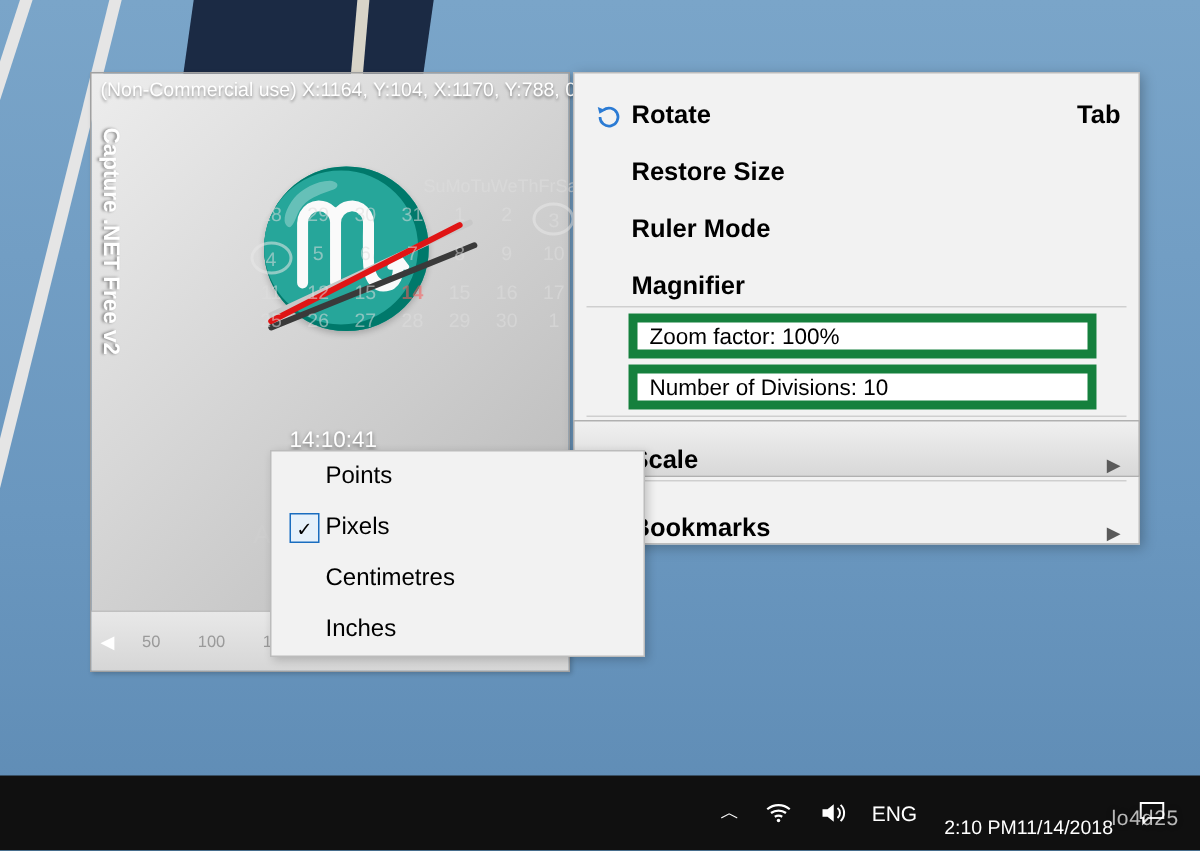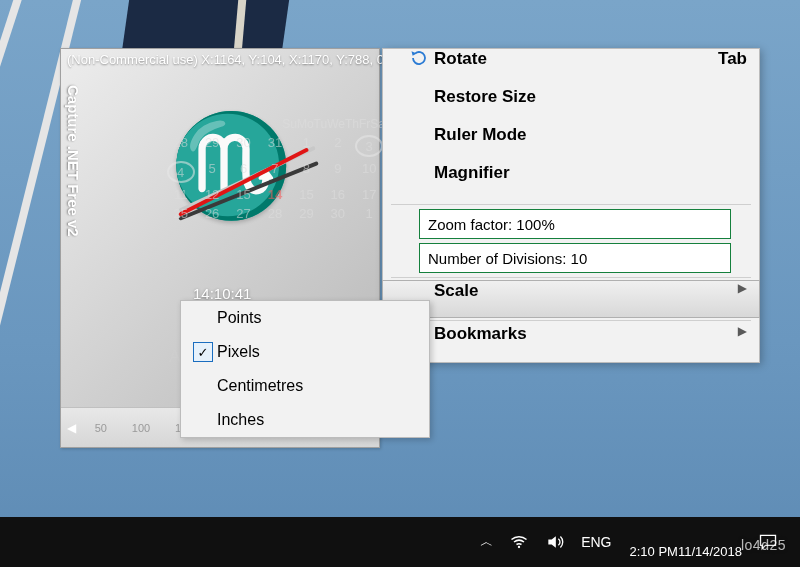--- a/index.html
+++ b/index.html
@@ -52,28 +52,28 @@
 .small-menu { position:absolute; top:252px; left:120px; width:250px; background:#f2f2f2;
   border:1px solid #bcbcbc; box-shadow:2px 2px 6px rgba(0,0,0,.2); z-index:5;}
 .small-menu .row{ display:flex; align-items:center; height:34px; padding:16px 8px;
   font-size:16px; color:#000;}
 .small-menu .row .chkwrap{ width:28px; display:flex; justify-content:center;}
 .small-menu .row .chk{ width:20px; height:20px; border:1px solid #1a6dbf; background:#e6f1fb;
   display:flex; align-items:center; justify-content:center; color:#000; font-size:13px;}
 
 .main-menu { position:absolute; top:0; left:322px; width:378px; background:#f2f2f2;
   border:1px solid #bcbcbc; box-shadow:2px 2px 8px rgba(0,0,0,.25); z-index:4;}
-.main-menu .mrow{ display:flex; align-items:flex-start; height:38px; padding:0 12px 0 21px;
+.main-menu .mrow{ display:flex; align-items:flex-end; height:38px; padding:0 12px 0 8px;
   color:#000; font-size:17px;}
 .main-menu .mrow .micon{ width:30px; display:flex; justify-content:center; color:#3a8f2e;}
 .main-menu .mrow .mlabel{ flex:1; font-weight:600;}
 .main-menu .mrow .maccel{ font-weight:700;}
 .main-menu .mrow .marrow{ color:#5a5a5a; font-size:12px;}
 .main-menu .sep{ height:1px; background:#cfcfcf; margin:3px 8px;}
-.main-menu .field{ margin:4px 28px 4px 36px; border:1px solid #15803d; height:30px;
+.main-menu .field{ margin:4px 28px 4px 36px; border:6px solid #15803d; height:30px;
   background:#fff; display:flex; align-items:center; padding:0 8px; font-size:15px;}
 .main-menu .mrow.active{ background:linear-gradient(#f0f0f0,#d8d8d8); border:1px solid #b0b0b0;
   margin:-1px; height:38px;}
 .main-menu .starrow .micon{ color:#e0a500; }
 .main-menu .starrow .micon svg{ filter: drop-shadow(0 0 1px #a66f00);}
 
 .taskbar { position:absolute; bottom:0; left:0; right:0; height:50px; background:#101010;
   color:#fff; display:flex; align-items:center; justify-content:flex-end; padding:0 14px;
   font-size:13px;}
 .taskbar .tray-item{ margin:0 8px; display:flex; align-items:center; justify-content:center;}

